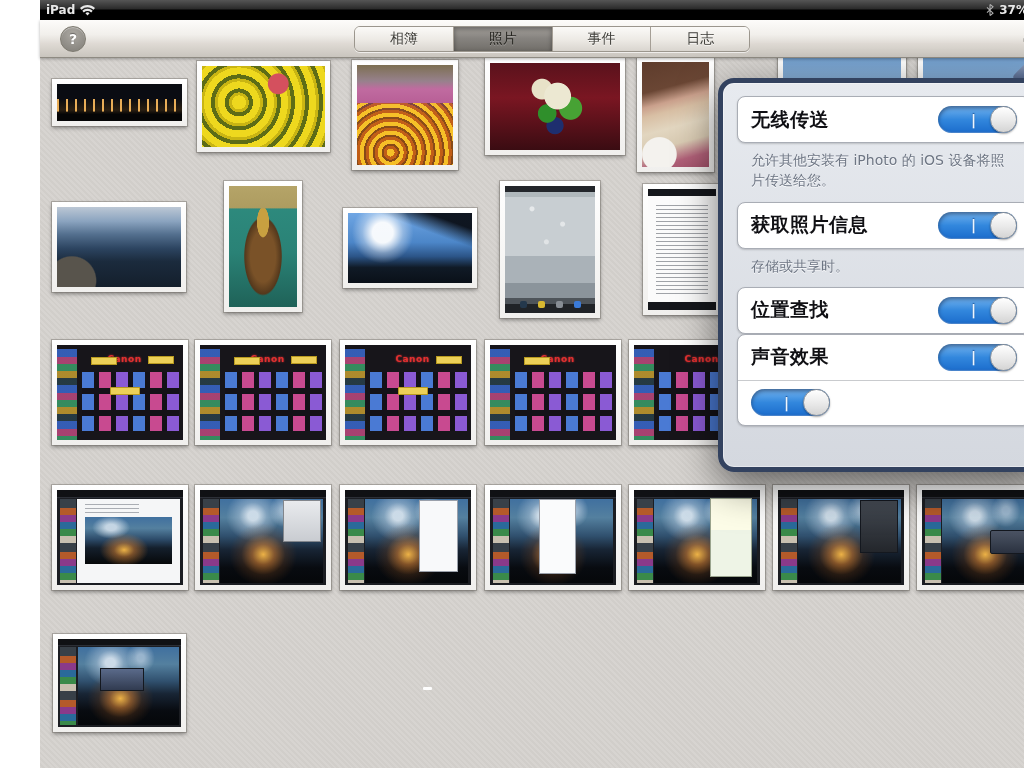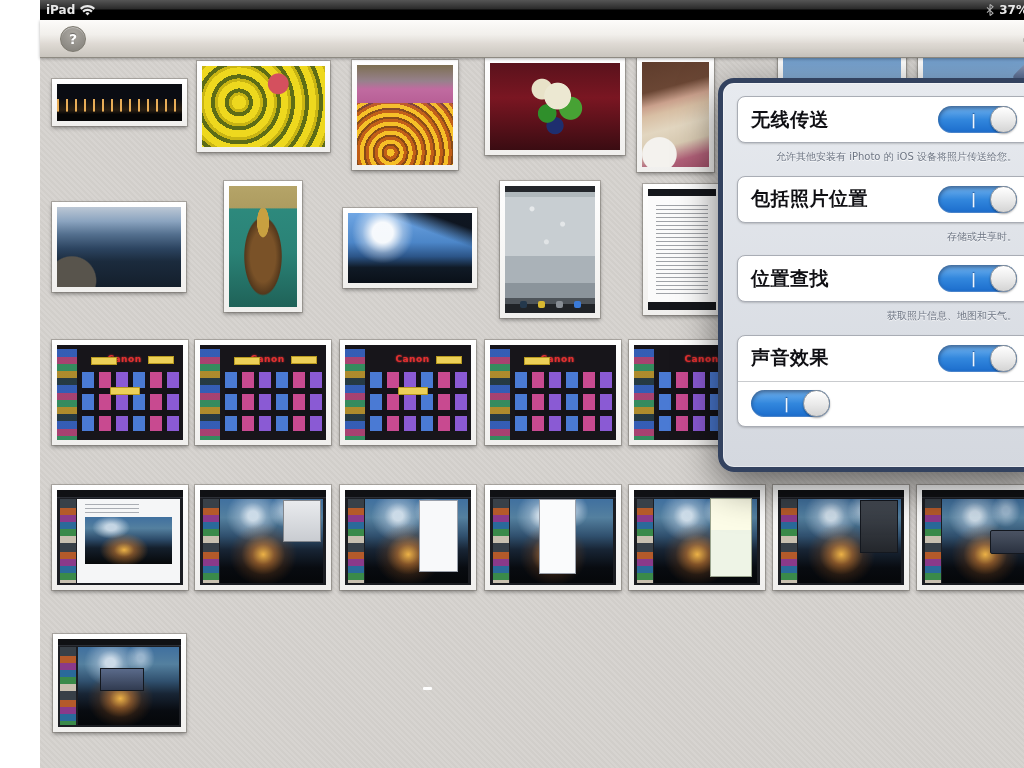--- a/index.html
+++ b/index.html
@@ -134,21 +134,21 @@
   .popover { position:absolute; left:678px; top:78px; width:332px; height:394px; z-index:40;
     background:linear-gradient(180deg,#e7eaef 0%,#d4d8df 100%);
     border:5px solid #33425f; border-radius:16px;
     box-shadow:inset 0 0 0 1px rgba(255,255,255,.4), 0 14px 40px rgba(0,0,0,.55);
     padding:13px 14px 0 14px; }
   .group { background:#fff; border:1px solid #a9adb5; border-radius:8px;
     box-shadow:0 1px 2px rgba(0,0,0,.18); }
   .prow { display:flex; align-items:center; justify-content:space-between; height:45px; padding:0 13px; }
   .prow + .prow { border-top:1px solid #c9cbce; }
   .plabel { font-size:19px; font-weight:bold; color:#101014; letter-spacing:.5px; }
-  .caption { text-align:right; color:#6e7684; font-size:10px; line-height:1.45;
+  .caption { text-align:left; color:#6e7684; font-size:14px; line-height:1.45;
     margin:7px 14px 11px 14px; text-shadow:0 1px 0 rgba(255,255,255,.8); }
   .toggle { position:relative; width:79px; height:27px; border-radius:14px; flex:0 0 auto;
     background:linear-gradient(180deg,#74b4ef 0%,#3287dd 50%,#1b6ccc 100%);
     box-shadow:inset 0 2px 4px rgba(0,10,40,.5), inset 0 -1px 1px rgba(255,255,255,.25), 0 1px 0 rgba(255,255,255,.75); }
   .tg-on { position:absolute; left:33px; top:50%; transform:translateY(-50%);
     color:#eef6ff; font-size:14px; font-weight:bold; text-shadow:0 -1px 1px rgba(0,40,100,.6); }
   .tg-knob { position:absolute; right:0; top:0; width:27px; height:27px; border-radius:50%;
     background:linear-gradient(180deg,#ffffff 0%,#e9e9e9 55%,#d4d4d4 100%);
     border:1px solid #8f959d; box-shadow:0 1px 2px rgba(0,0,0,.35); }
 </style>
@@ -172,20 +172,26 @@
       <svg width="25" height="11" viewBox="0 0 25 11">
         <rect x="0.5" y="0.5" width="21.5" height="10" rx="2.5" fill="none" stroke="#e0e0e0"></rect>
         <rect x="2" y="2" width="7.5" height="7" rx="1" fill="#e0e0e0"></rect>
         <rect x="23" y="3.2" width="2" height="4.6" rx="1" fill="#e0e0e0"></rect>
       </svg>
     </div>
   </div>
 
   <div class="toolbar">
     <div class="help-btn">?</div>
+    <div class="segmented">
+      <div class="seg">相簿</div>
+      <div class="seg selected">照片</div>
+      <div class="seg">事件</div>
+      <div class="seg">日志</div>
+    </div>
     <div class="gear-btn">
       <svg width="23" height="23" viewBox="0 0 24 24">
         <path fill="#7f7c76" fill-rule="evenodd" d="M10.2 1.5h3.6l.5 2.3a8.2 8.2 0 0 1 2.3.95l2-1.25 2.55 2.55-1.25 2a8.2 8.2 0 0 1 .95 2.3l2.3.5v3.6l-2.3.5a8.2 8.2 0 0 1-.95 2.3l1.25 2-2.55 2.55-2-1.25a8.2 8.2 0 0 1-2.3.95l-.5 2.3h-3.6l-.5-2.3a8.2 8.2 0 0 1-2.3-.95l-2 1.25L2.6 19.2l1.25-2a8.2 8.2 0 0 1-.95-2.3l-2.3-.5v-3.6l2.3-.5a8.2 8.2 0 0 1 .95-2.3L2.6 6.05 5.15 3.5l2 1.25a8.2 8.2 0 0 1 2.3-.95zM12 8.1a3.9 3.9 0 1 0 0 7.8 3.9 3.9 0 0 0 0-7.8z"></path>
       </svg>
     </div>
   </div>
 
   <div class="content">
 
     <div class="thumb" style="left:12px;top:21px;width:135px;height:47px">
@@ -360,39 +366,38 @@
         <div class="toggle">
           <span class="tg-on">|</span>
           <span class="tg-knob"></span>
         </div>
       </div>
     </div>
     <div class="caption">允许其他安装有 iPhoto 的 iOS 设备将照片传送给您。</div>
 
     <div class="group">
       <div class="prow">
-        <span class="plabel">包括照片位置</span>
+        <span class="plabel">获取照片信息</span>
         <div class="toggle">
           <span class="tg-on">|</span>
           <span class="tg-knob"></span>
         </div>
       </div>
     </div>
     <div class="caption">存储或共享时。</div>
 
     <div class="group">
       <div class="prow">
         <span class="plabel">位置查找</span>
         <div class="toggle">
           <span class="tg-on">|</span>
           <span class="tg-knob"></span>
         </div>
       </div>
     </div>
-    <div class="caption">获取照片信息、地图和天气。</div>
 
     <div class="group">
       <div class="prow">
         <span class="plabel">声音效果</span>
         <div class="toggle">
           <span class="tg-on">|</span>
           <span class="tg-knob"></span>
         </div>
       </div>
       <div class="prow">

